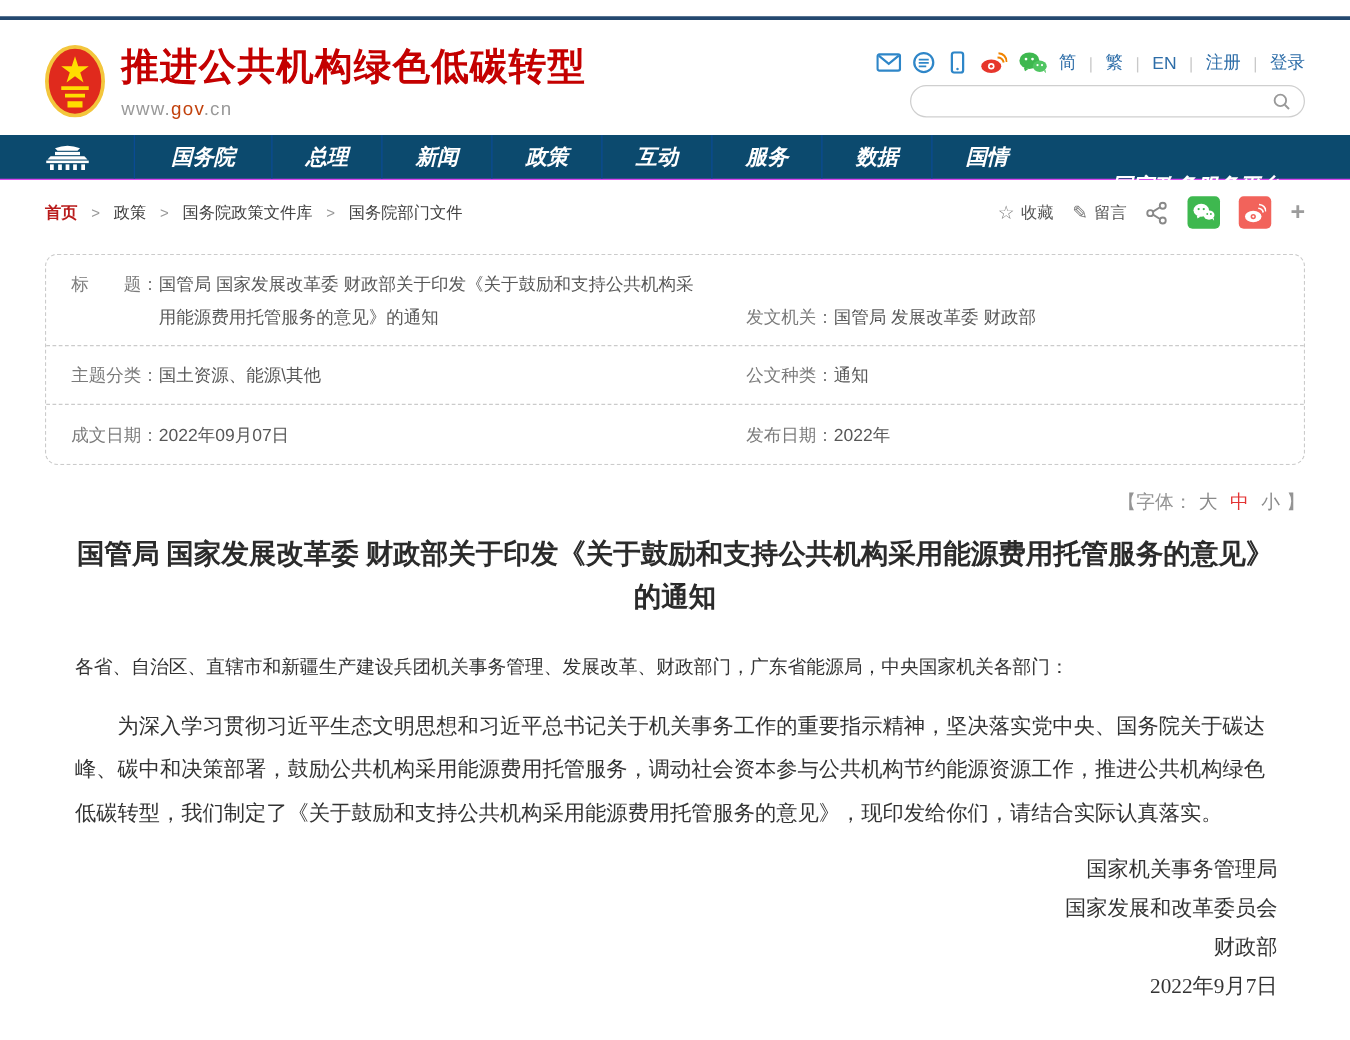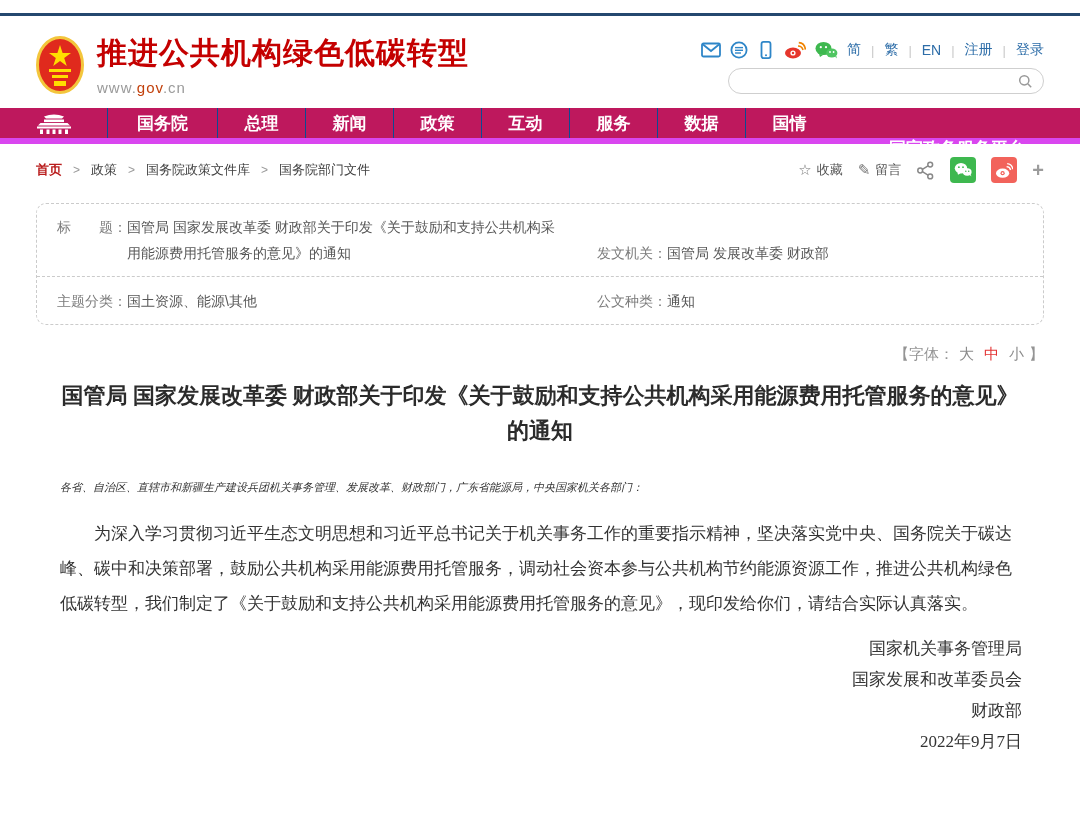--- a/index.html
+++ b/index.html
@@ -16,21 +16,21 @@
   .header-right { display:flex; flex-direction:column; align-items:flex-end; gap:9px; padding-top:8px; }
   .icon-row { display:flex; align-items:center; gap:9px; }
   .icon-row .sep { color:#C9C9C9; font-size:13px; margin:0 1px; }
   .lang-link { color:#2D6DA8; font-size:14px; text-decoration:none; cursor:pointer; }
   .search-box { width:316px; height:26px; border:1px solid #CFCFCF; border-radius:14px;
                 display:flex; align-items:center; padding:0 10px; background:#fff; }
   .search-box input { flex:1; border:none; outline:none; font-size:13px; background:transparent; }
   .ic { display:inline-flex; align-items:center; cursor:pointer; }
 
   
-  .nav { display:flex; height:36px; background:#be185d; border-bottom:6px solid #d946ef; }
+  .nav { display:flex; height:36px; background:#0c4a6e; border-bottom:1px solid #d946ef;font-style:italic; }
   .nav-cell { display:flex; align-items:center; justify-content:center; border-left:1px solid #0A4B94; cursor:pointer; }
   .nav-cell:first-child { border-left:none; }
   .nav-home { width:107px; }
   .nav-item { width:88px; color:#FFFFFF; font-size:17px; font-weight:bold; }
   .nav-item.w-syw { width:110px; }
   .nav-item.wide { flex:1;margin-top:40px; }
 
   
   .crumb-row { display:flex; justify-content:space-between; align-items:center; padding:13px 36px 15px 36px; }
   .crumbs { display:flex; align-items:center; gap:11px; font-size:13px; color:#404040; }
@@ -59,21 +59,21 @@
   
   .font-widget { text-align:right; margin:20px 36px 0 36px; font-size:15px; color:#949494; }
   .font-widget .size { margin:0 5px; cursor:pointer; color:#8a8a8a; }
   .font-widget .size.active { color:#E33333; }
 
   
   .doc-title { width:965px; margin:14px auto 0 auto; text-align:center;
                font-family:"Liberation Serif","DejaVu Serif",serif;
                font-size:22px; font-weight:bold; color:#2B2B2B; line-height:35px; }
   .salutation { margin:24px 60px 0 60px; font-family:"Liberation Serif","DejaVu Serif",serif;
-                font-size:11px; color:#333; line-height:30px;font-style:italic; }
+                font-size:15px; color:#333; line-height:30px; }
   .doc-para { margin:14px 60px 0 60px; text-indent:2em;
               font-family:"Liberation Serif","DejaVu Serif",serif;
               font-size:17px; color:#333; line-height:35px; }
   .signatures { margin:12px 58px 0 58px; text-align:right;
                 font-family:"Liberation Serif","DejaVu Serif",serif;
                 font-size:17px; color:#333; line-height:31px; }
 </style>
 </head>
 <body>
 
@@ -255,20 +255,30 @@
   <div class="meta-row">
     <div class="meta-cell left">
       <span class="meta-label">主题分类：</span>
       <span class="meta-value">国土资源、能源\其他</span>
     </div>
     <div class="meta-cell right">
       <span class="meta-label">公文种类：</span>
       <span class="meta-value">通知</span>
     </div>
   </div>
+  <div class="meta-row">
+    <div class="meta-cell left">
+      <span class="meta-label">成文日期：</span>
+      <span class="meta-value">2022年09月07日</span>
+    </div>
+    <div class="meta-cell right">
+      <span class="meta-label">发布日期：</span>
+      <span class="meta-value">2022年</span>
+    </div>
+  </div>
 </div>
 
 <div class="font-widget">
   <span>【</span><span>字体：</span><span class="size">大</span><span class="size active">中</span><span class="size">小</span><span>】</span>
 </div>
 
 <h1 class="doc-title">国管局 国家发展改革委 财政部关于印发《关于鼓励和支持公共机构采用能源费用托管服务的意见》的通知</h1>
 
 <p class="salutation">各省、自治区、直辖市和新疆生产建设兵团机关事务管理、发展改革、财政部门，广东省能源局，中央国家机关各部门：</p>
 

